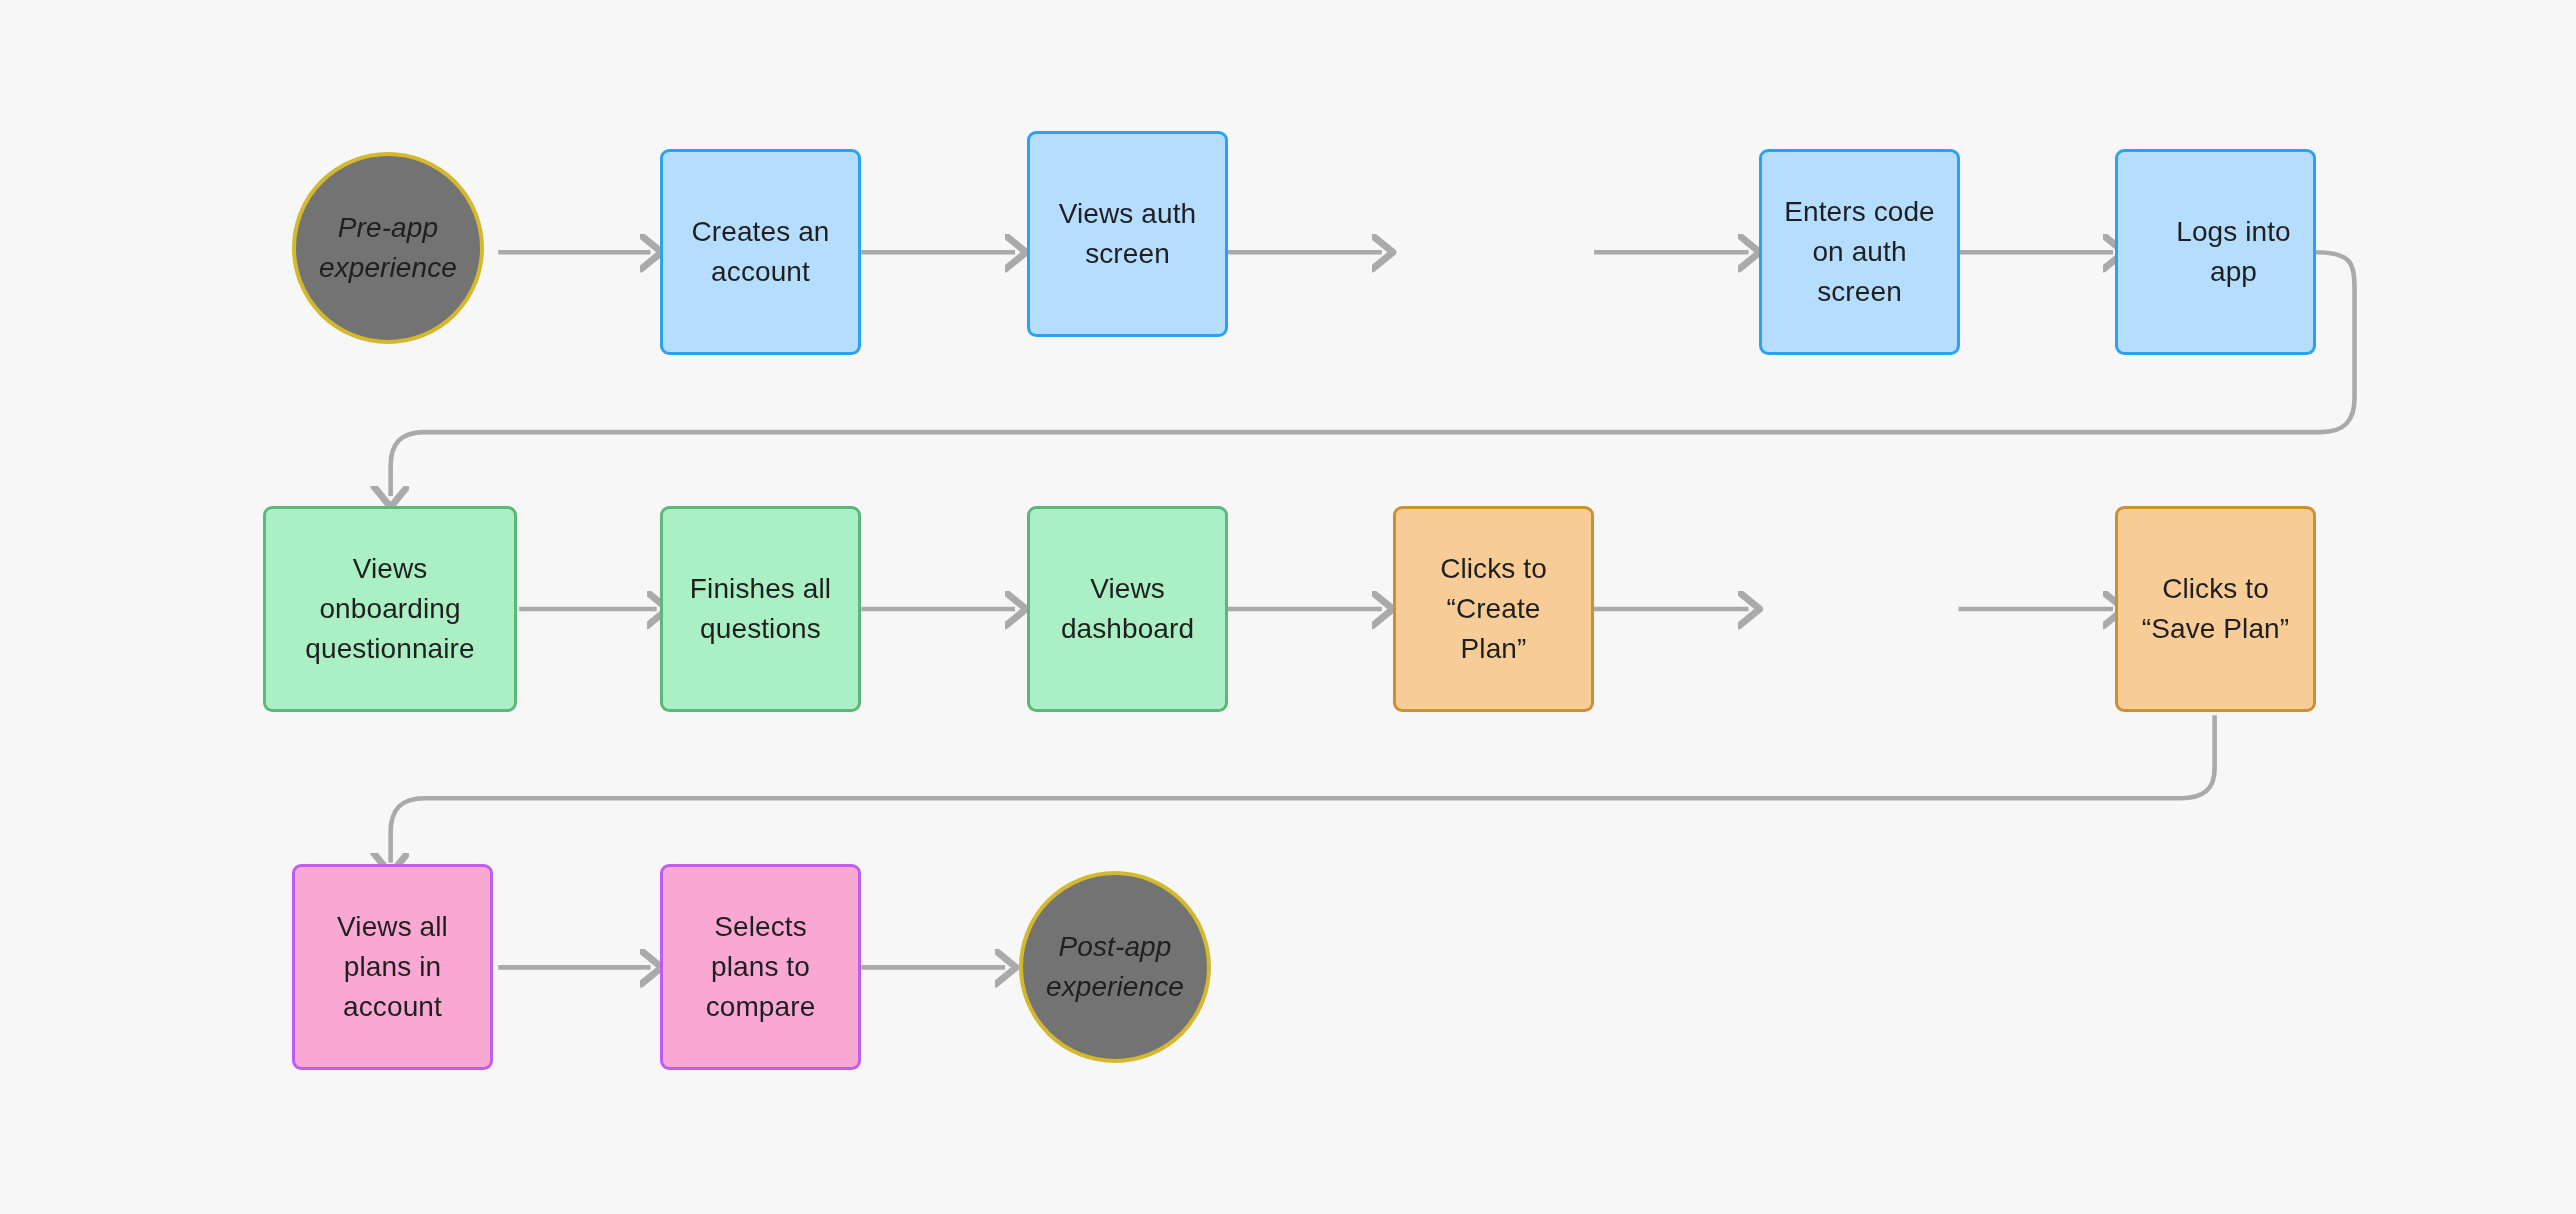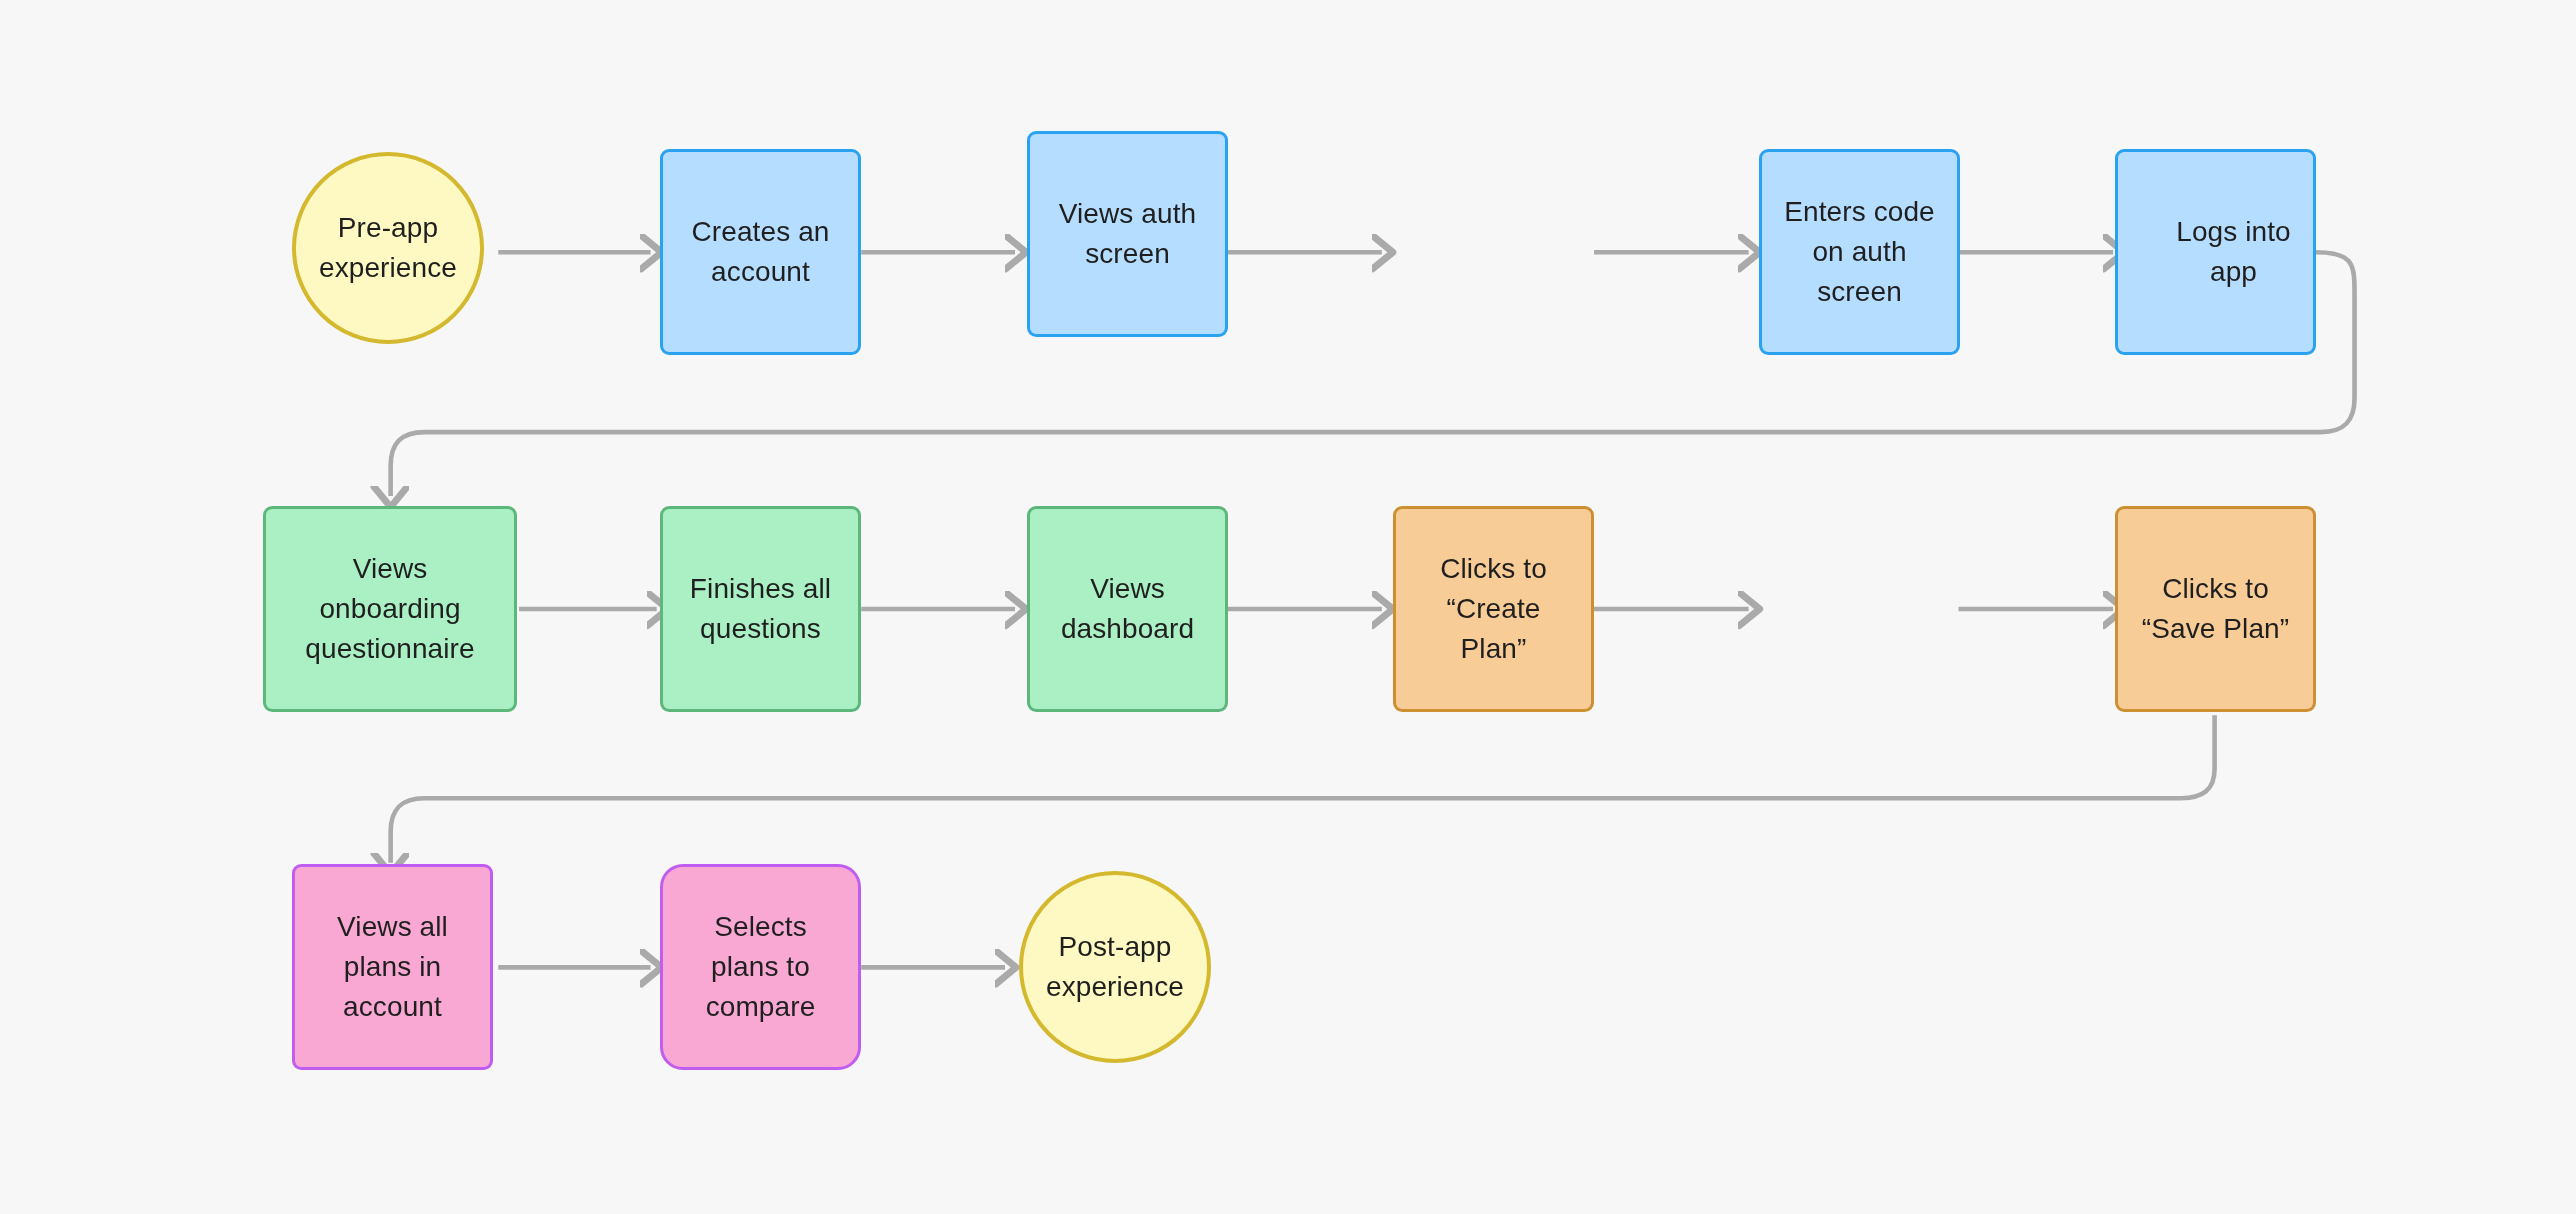--- a/index.html
+++ b/index.html
@@ -49,21 +49,21 @@
   }
   .node.ellipse {
     border-radius: 50%;
     border-width: 4.6px;
     border-style: solid;
   }
   .n-blue   { background: #b5ddff; border-color: #29a2f2; }
   .n-green  { background: #aaf0c4; border-color: #5cb87a; }
   .n-orange { background: #f8cc96; border-color: #cc9033; }
   .n-purple { background: #f9a8d4; border-color: #c05cf0; }
-  .n-yellow { background: #fef9c3; border-color: #d4b82e; }
+  .n-yellow { background: #737373; border-color: #d4b82e; font-style: italic; }
 </style>
 </head>
 <body>
 
 <div id="canvas">
 
   <svg class="connectors" viewBox="0 0 3350 1580" width="2576" height="1215" xmlns="http://www.w3.org/2000/svg">
     <defs>
       <marker id="arrowhead" markerWidth="11" markerHeight="11" refX="2.2" refY="4" orient="auto" markerUnits="strokeWidth">
         <path d="M0.2,0.4 L4.6,4 L0.2,7.6" fill="none" stroke="#aaaaaa" stroke-width="1.5" stroke-linecap="round" stroke-linejoin="round"></path>
@@ -124,21 +124,21 @@
 Plan”</div>
 
 
   <div class="node rect n-orange" style="left:2115px; top:506px; width:201px; height:206px;">Clicks to
 “Save Plan”</div>
 
   <div class="node rect n-purple" style="left:292px; top:864px; width:201px; height:206px;">Views all
 plans in
 account</div>
 
-  <div class="node rect n-purple" style="left:660px; top:864px; width:201px; height:206px;border-radius:23px;">Selects
+  <div class="node rect n-purple" style="left:660px; top:864px; width:201px; height:206px;">Selects
 plans to
 compare</div>
 
   <div class="node ellipse n-yellow" style="left:1019px; top:871px; width:192px; height:192px;">Post-app
 experience</div>
 
 </div>
 
 
 </body></html>

